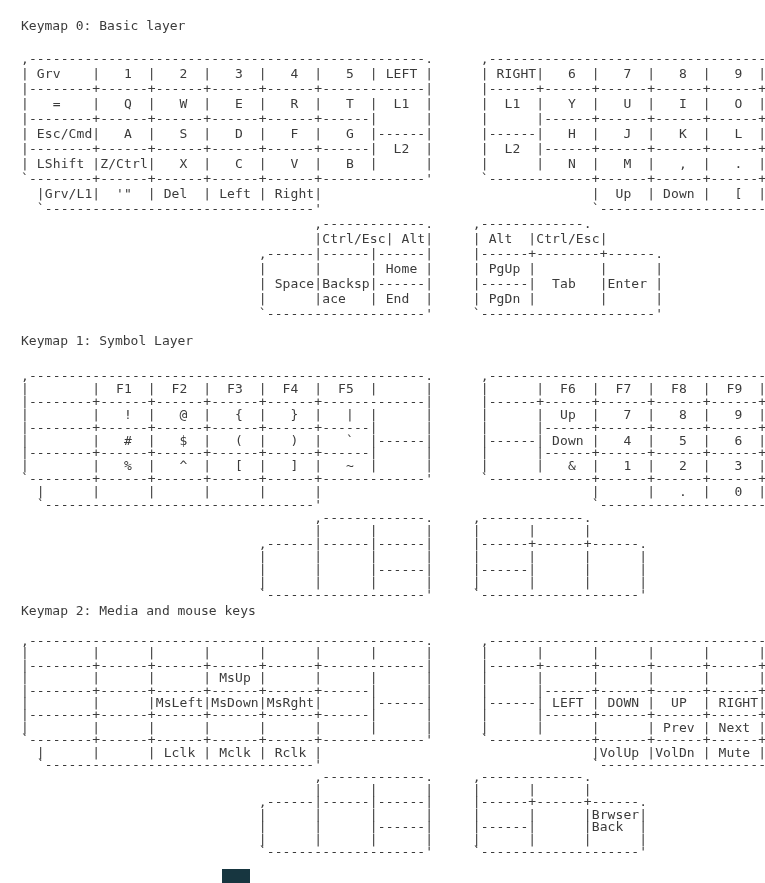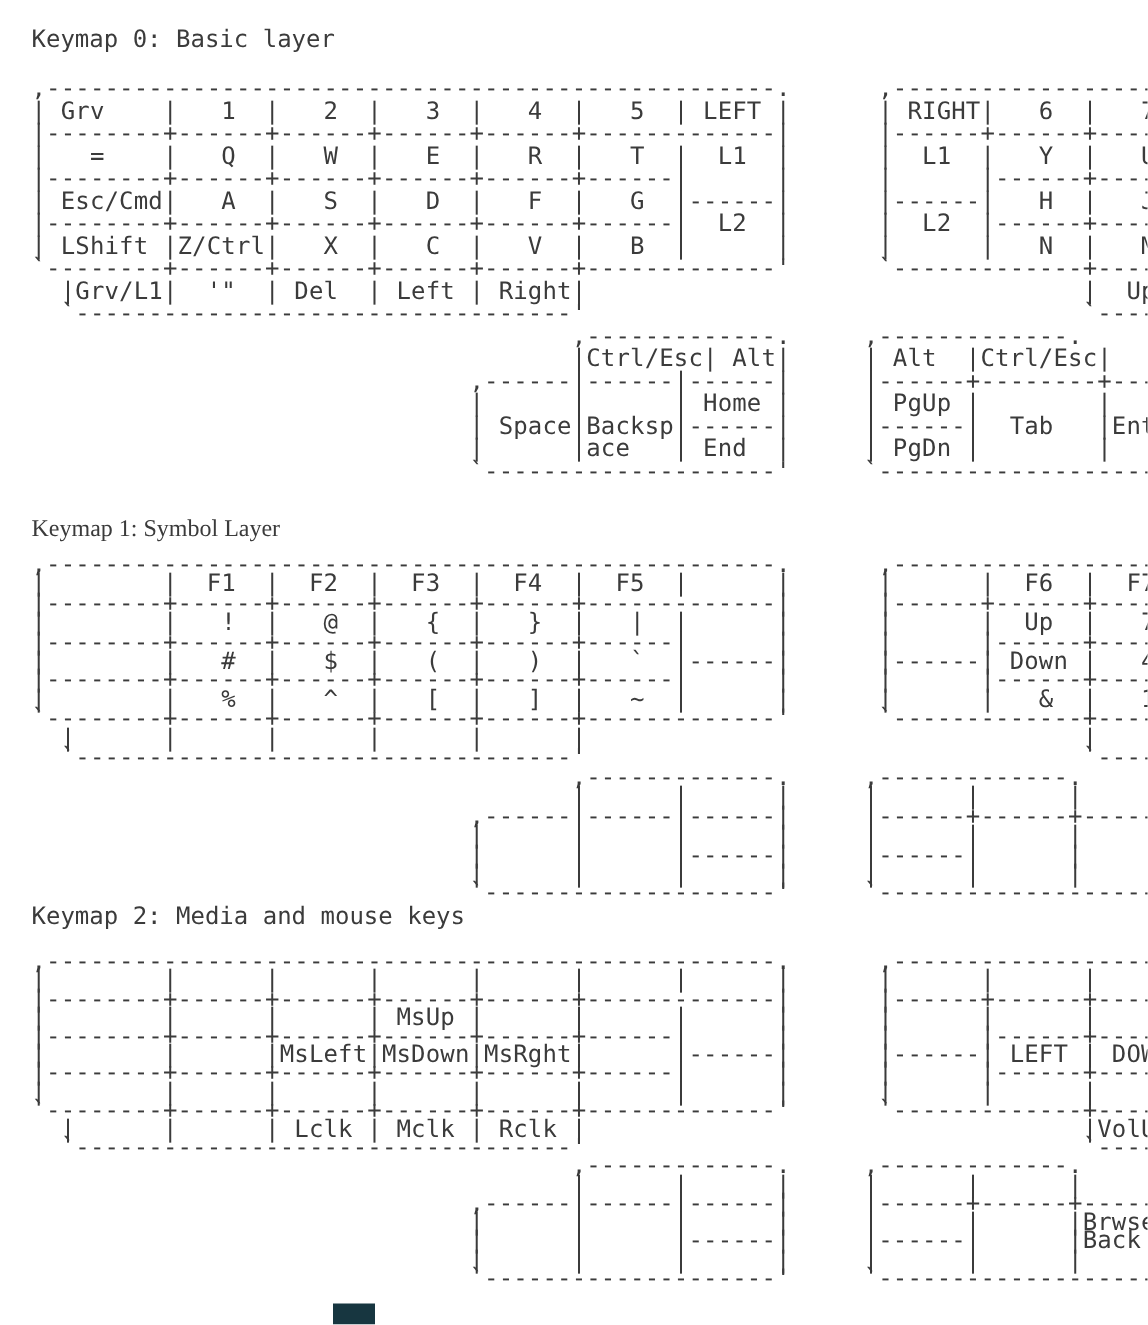--- a/index.html
+++ b/index.html
@@ -1,28 +1,28 @@
 <!DOCTYPE html>
 <html><head>
 <meta charset="utf-8">
 <style>
   * { margin:0; padding:0; box-sizing:border-box; }
   html,body { width:765px; height:883px; background:#ffffff; overflow:hidden; }
   .page { position:relative; width:765px; height:883px; background:#ffffff; }
   pre {
     font-family:"DejaVu Sans Mono","Liberation Mono",monospace;
-    font-size:16px;
+    font-size:13px;
     color:#3b3b3b;
     white-space:pre;
   }
   .kmap-title { position:absolute; left:21px; line-height:13px; }
   .kmap-art   { position:absolute; left:21px; letter-spacing:0.1px; }
   .t0 { top:19px; }
   .a0 { top:51px;  line-height:15px;   }
-  .t1 { top:346px;font-family:Liberation Serif, serif; }
+  .t1 { top:334px; }
   .a1 { top:370px; line-height:12.9px; }
   .t2 { top:604px; }
   .a2 { top:635px; line-height:12.4px; }
   .bottom-fragment { position:absolute; left:222px; top:869px; width:28px; height:14px; }
 </style>
 </head>
 <body style="background: rgb(255, 255, 255);">
 
 <div class="page">
 

